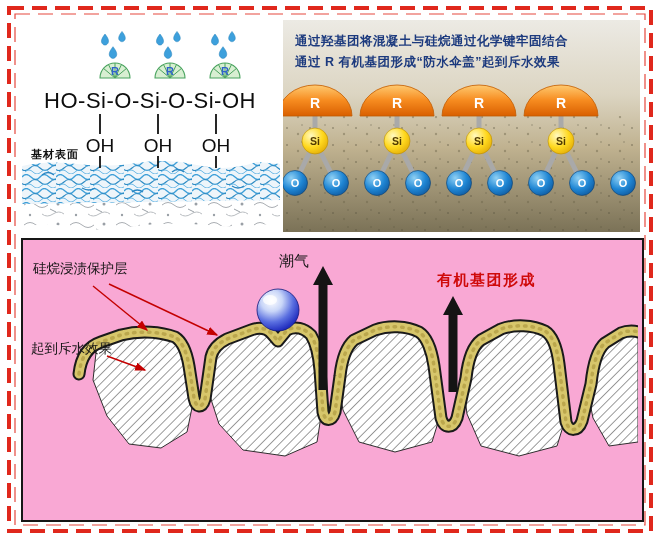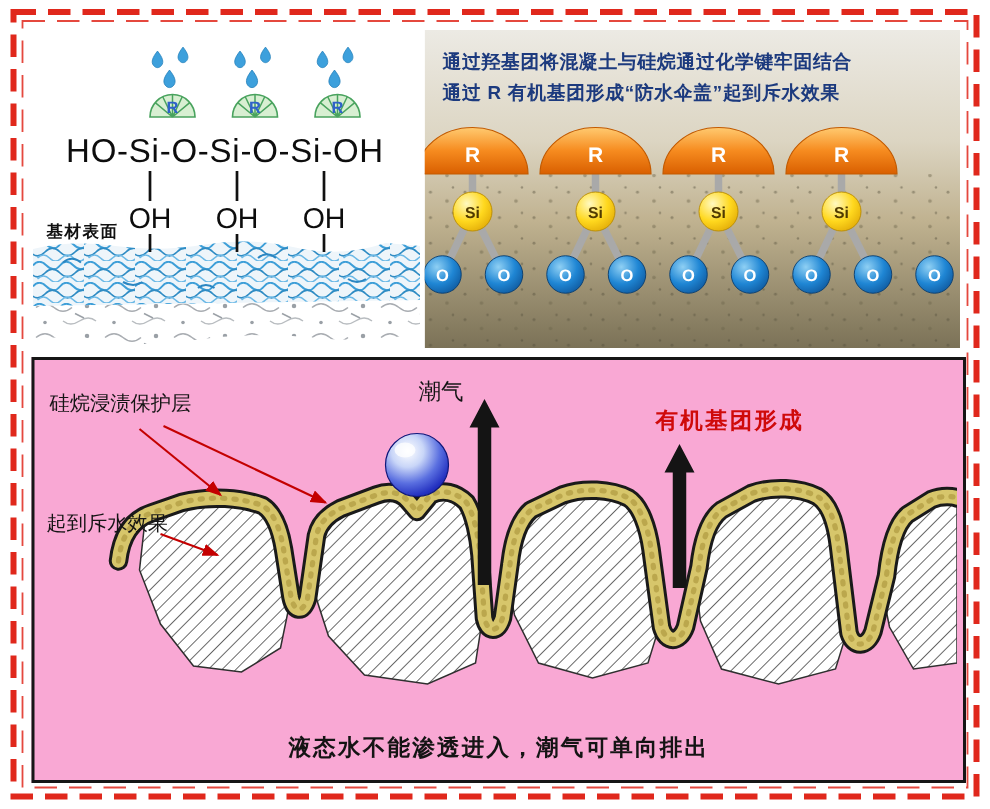--- a/index.html
+++ b/index.html
@@ -247,21 +247,20 @@
       <g>
         <circle cx="255" cy="70" r="21" fill="url(#ballg)" stroke="#10187a" stroke-width=".8"></circle>
         <ellipse cx="247" cy="60" rx="7" ry="5" fill="#ffffff" opacity=".75"></ellipse>
       </g>
     </svg>
 
     <div class="abs bl bl-layer">硅烷浸渍保护层</div>
     <div class="abs bl bl-moist">潮气</div>
     <div class="abs bl bl-oneway">有机基团形成</div>
     <div class="abs bl bl-substrate">起到斥水效果</div>
-    <div class="abs bl bl-caption">液态水不能渗透进入，潮气可单向排出</div>
   </div>
 
   <svg class="abs frame-svg" width="660" height="539" viewBox="0 0 660 539">
     <rect x="9" y="8" width="642" height="523" fill="none" stroke="#e0281c" stroke-width="4" stroke-dasharray="15 8"></rect>
     <rect x="15" y="14" width="630" height="511" fill="none" stroke="#e0281c" stroke-width="1.2" stroke-dasharray="15 8" opacity=".85"></rect>
   </svg>
 
 </div>
 
 </body></html>

